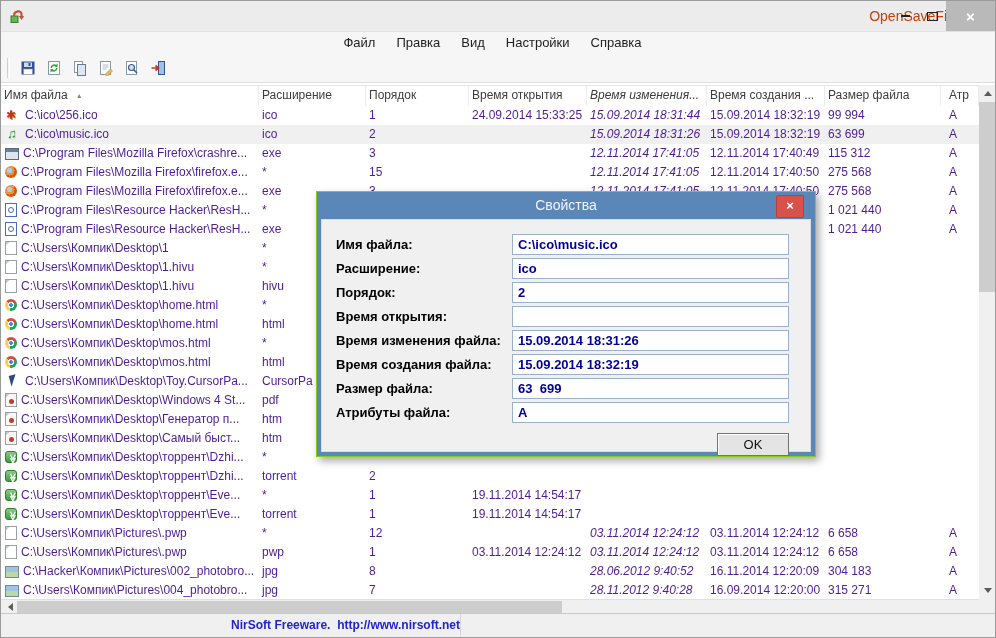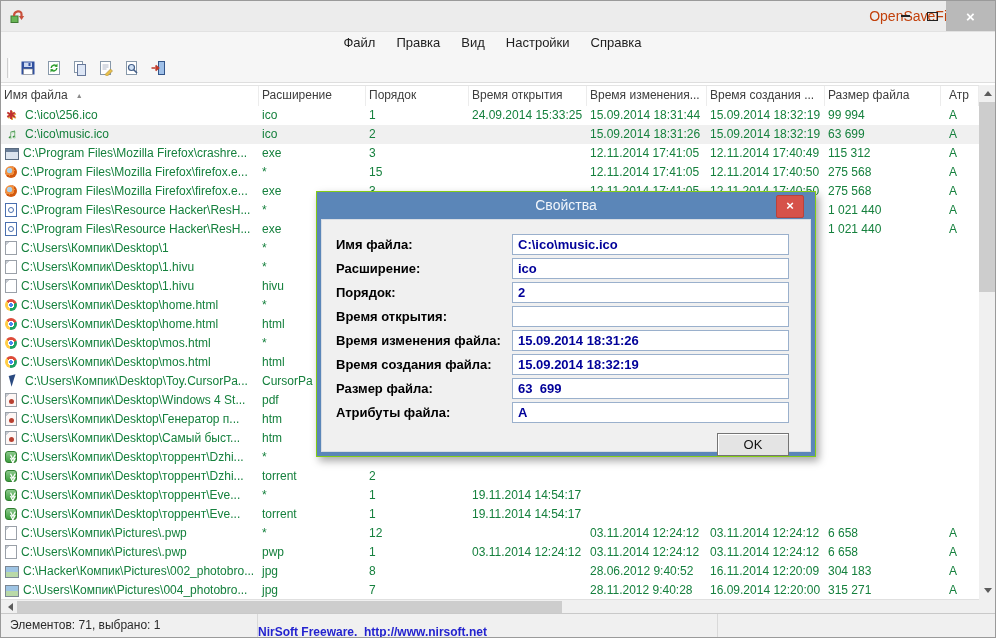--- a/index.html
+++ b/index.html
@@ -25,28 +25,28 @@
   .tb-btn{border:none;background:transparent;width:25px;height:25px;padding:0;margin-right:1px;display:flex;align-items:center;justify-content:center;}
   .tb-ic{width:16px;height:16px;display:inline-block;}
 
   
   .hdr{position:absolute;left:0;top:84px;width:978px;height:20px;background:#fff;border-top:1px solid #e4e4e4;border-bottom:1px solid #e4e4e4;display:flex;font-size:12px;color:#3d3d3d;}
   .hcell{box-sizing:border-box;border-right:1px solid #ececec;line-height:19px;padding-left:3px;white-space:nowrap;overflow:hidden;}
   .sort-arrow{font-size:7px;color:#8a8a8a;margin-left:8px;vertical-align:2px;}
 
   
   .rows{position:absolute;left:0;top:105px;width:978px;height:491px;overflow:hidden;background:#fff;}
-  .trow{display:flex;height:19px;line-height:19px;font-size:12px;color:#15803d;}
+  .trow{display:flex;height:19px;line-height:19px;font-size:12px;color:#4c1d95;}
   .trow.selected{background:#f0f0f0;}
   .cell{box-sizing:border-box;padding-left:3px;white-space:pre;overflow:hidden;}
   .c-name{width:258px;display:flex;}
   .c-ext{width:107px;}
   .c-order{width:103px;}
   .c-opened{width:118px;}
-  .c-modified{width:120px;}
+  .c-modified{width:120px;font-style:italic;}
   .c-created{width:118px;}
   .c-size{width:116px;}
   .c-attr{width:38px;padding-left:8px;}
   .fname{white-space:nowrap;overflow:hidden;}
 
   
   .fic{display:inline-block;width:16px;height:16px;margin:1px 4px 0 1px;flex:none;position:relative;}
   .ic-flower::before{content:"\2731";position:absolute;left:1px;top:0;font-size:12px;line-height:16px;color:#c03030;text-shadow:1px 1px 0 #e0a040;}
   .ic-music::before{content:"\266B";position:absolute;left:2px;top:0;font-size:13px;line-height:16px;color:#3a9040;text-shadow:1px 1px 0 #b9e0ba;}
   .ic-app{width:12px;height:10px;margin-top:4px;border:1px solid #5a6b80;background:linear-gradient(#6b7f99 0 3px,#dce4ee 3px);}
@@ -70,21 +70,21 @@
   .tri-down{width:0;height:0;border-left:4px solid transparent;border-right:4px solid transparent;border-top:5px solid #5c5c5c;}
   .tri-left{width:0;height:0;border-top:4px solid transparent;border-bottom:4px solid transparent;border-right:5px solid #5c5c5c;}
   .hscroll{position:absolute;left:0;top:598px;width:978px;height:14px;background:#f0f0f0;border-top:1px solid #e0e0e0;}
   .hthumb{position:absolute;left:16px;top:1px;height:12px;width:545px;background:#cdcdcd;}
   .hsb-btn{position:absolute;left:2px;top:0;width:14px;height:14px;display:flex;align-items:center;justify-content:center;}
   .vcorner{position:absolute;left:978px;top:598px;width:17px;height:14px;background:#f0f0f0;}
 
   
   .statusbar{position:absolute;left:0;top:612px;width:100%;height:24px;background:#f0f0f0;border-top:1px solid #c9c9c9;display:flex;font-size:12px;color:#2a2a2a;}
   .sb-pane1{width:257px;box-sizing:border-box;border-right:1px solid #d9d9d9;padding:4px 0 0 9px;}
-  .sb-pane2{width:460px;box-sizing:border-box;border-right:1px solid #d9d9d9;padding-top:11px;text-align:left;}
+  .sb-pane2{width:460px;box-sizing:border-box;border-right:1px solid #d9d9d9;padding-top:4px;text-align:right;}
   .brand{color:#2323cf;font-weight:bold;white-space:pre;font-size:12px;}
 
   
   .dialog{position:absolute;left:315px;top:190px;width:500px;height:266px;background:#5b86b8;border:1px solid #84cc16;box-sizing:border-box;box-shadow:3px 4px 8px rgba(0,0,0,0.35);}
   .dlg-title{height:27px;line-height:27px;text-align:center;color:#f2f6fb;font-size:14px;position:relative;}
   .dlg-close{position:absolute;right:11px;top:3px;width:26px;height:21px;background:#d6524a;border:1px solid #b8423c;border-radius:2px;color:#fff;font-weight:bold;font-size:13px;line-height:20px;text-align:center;}
   .dlg-body{position:absolute;left:4px;right:4px;top:27px;bottom:4px;background:#f0f0f0;border:1px solid #d8dde4;padding:12px 21px 0 14px;box-sizing:border-box;}
   .drow{display:flex;height:24px;align-items:center;justify-content:flex-end;}
   .dlabel{width:176px;font-size:13px;font-weight:bold;color:#000;flex:none;}
   .dinput{flex:1;height:17px;line-height:17px;background:#fff;border:1px solid #9ab0cc;font-size:13px;font-weight:bold;color:#000099;padding:1px 0 1px 5px;white-space:pre;overflow:hidden;}
@@ -459,21 +459,20 @@
 
   <div class="hscroll">
     <div class="hsb-btn">
         <span class="tri-left"></span>
       </div>
     <div class="hthumb"></div>
   </div>
   <div class="vcorner"></div>
 
   <div class="statusbar">
-    <div class="sb-pane1">Элементов: 71, выбрано: 1</div>
     <div class="sb-pane2"><span class="brand">NirSoft Freeware.  http://www.nirsoft.net</span></div>
   </div>
 
   <div class="dialog">
     <div class="dlg-title">
       <span>Свойства</span>
       <div class="dlg-close"><span>×</span></div>
     </div>
     <div class="dlg-body">
       <div id="dlg-fields">

